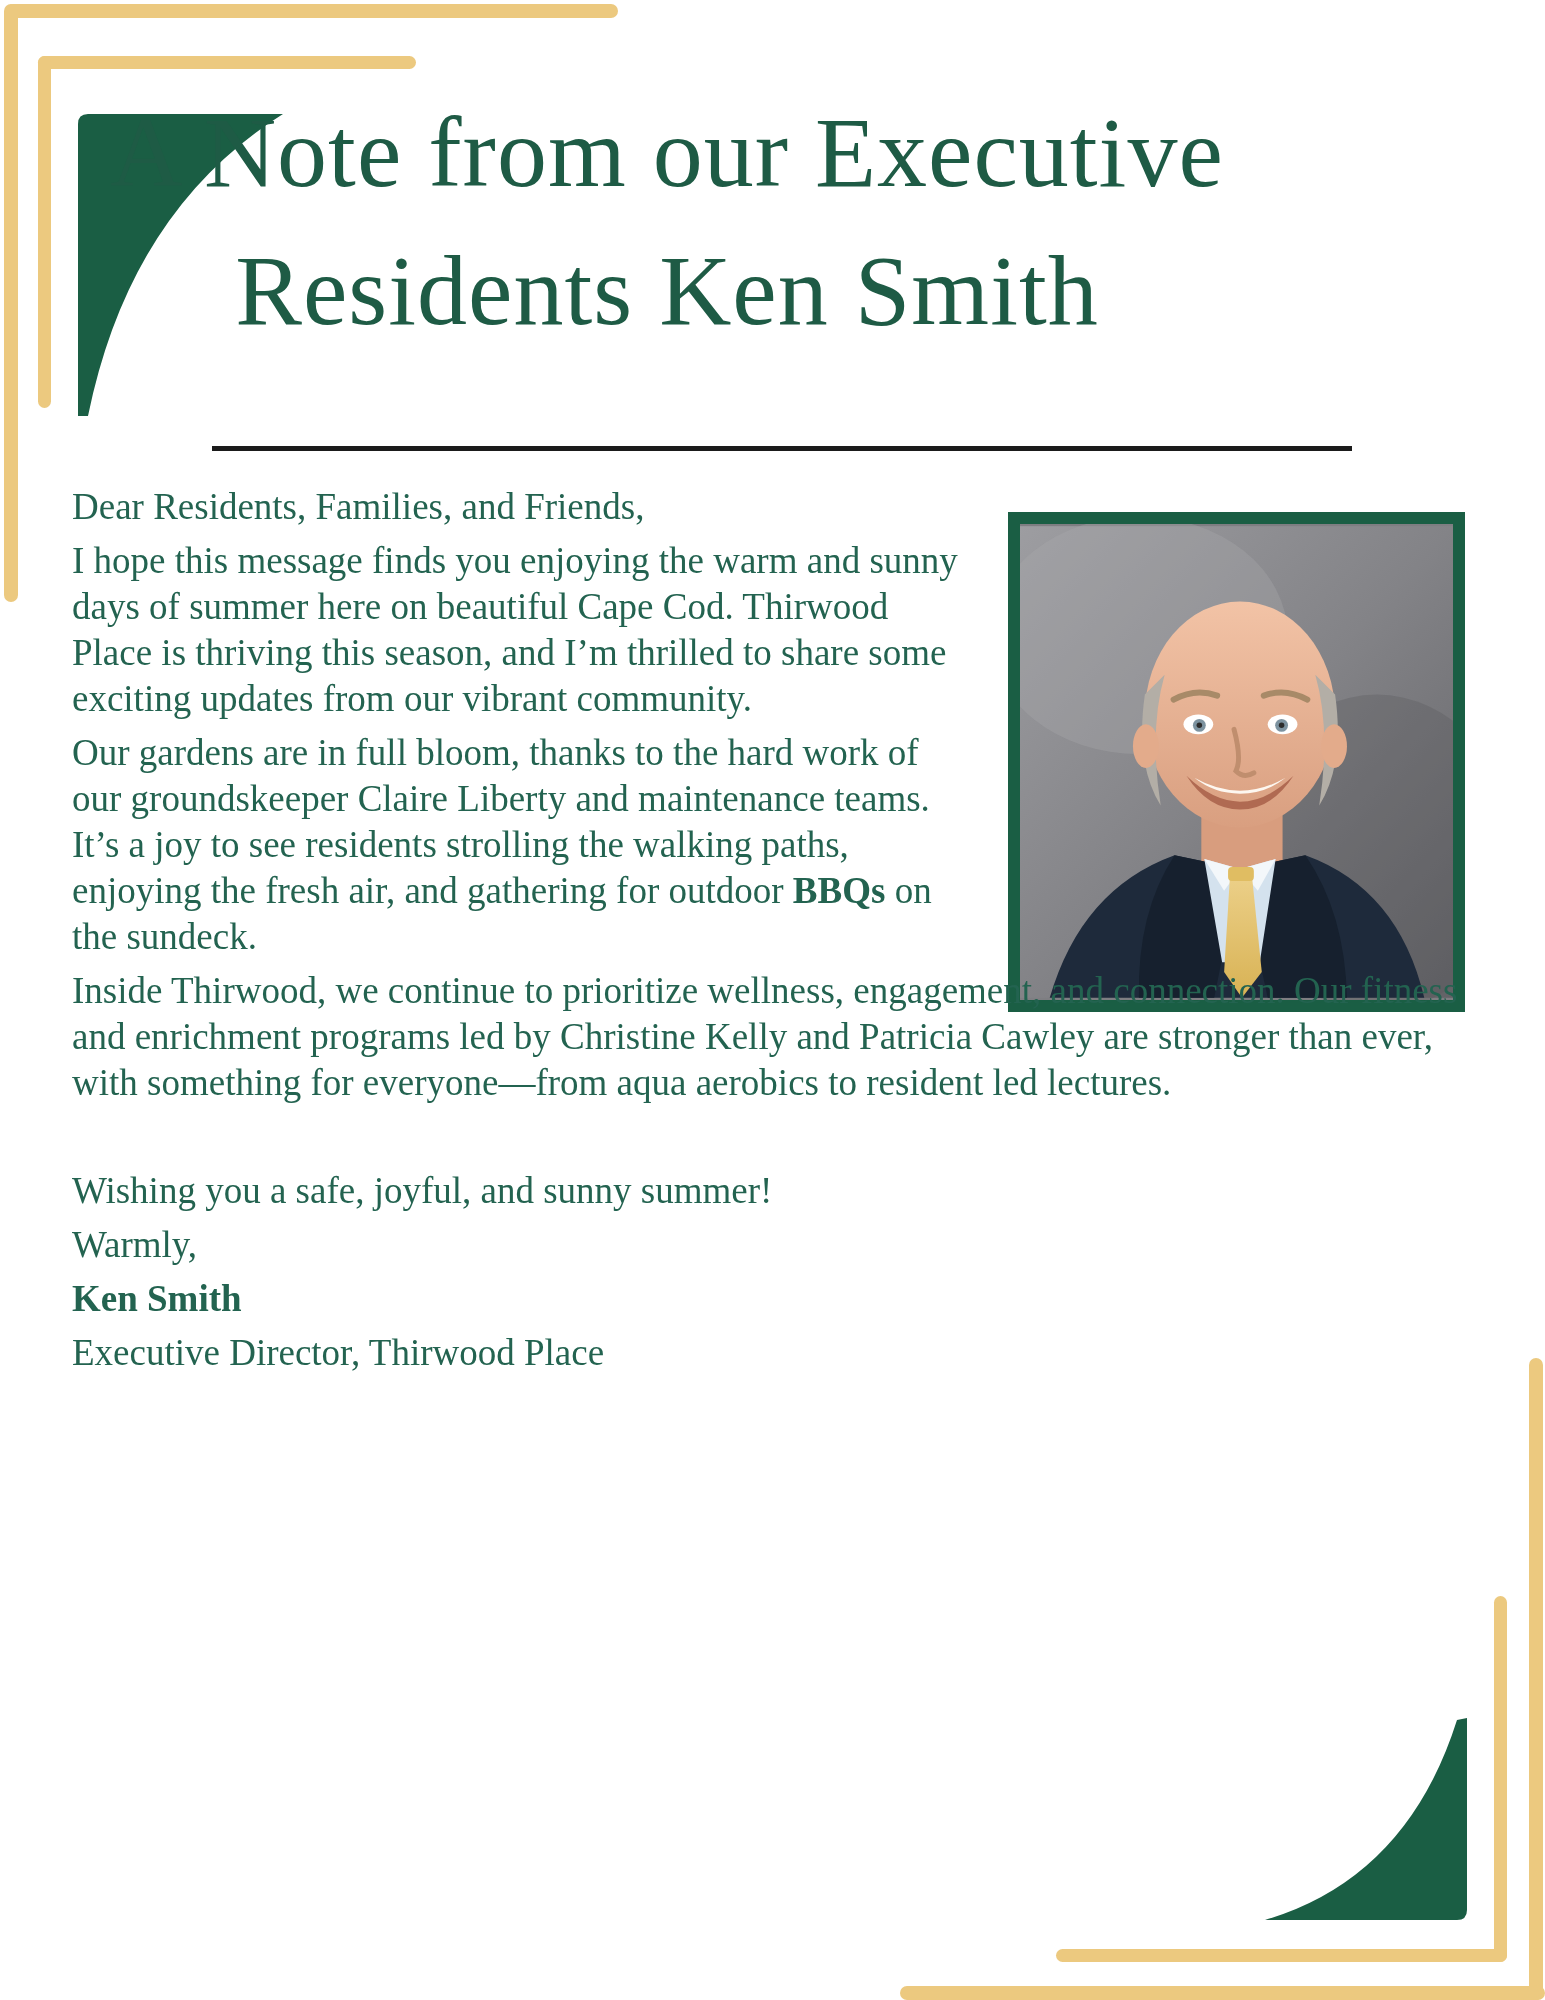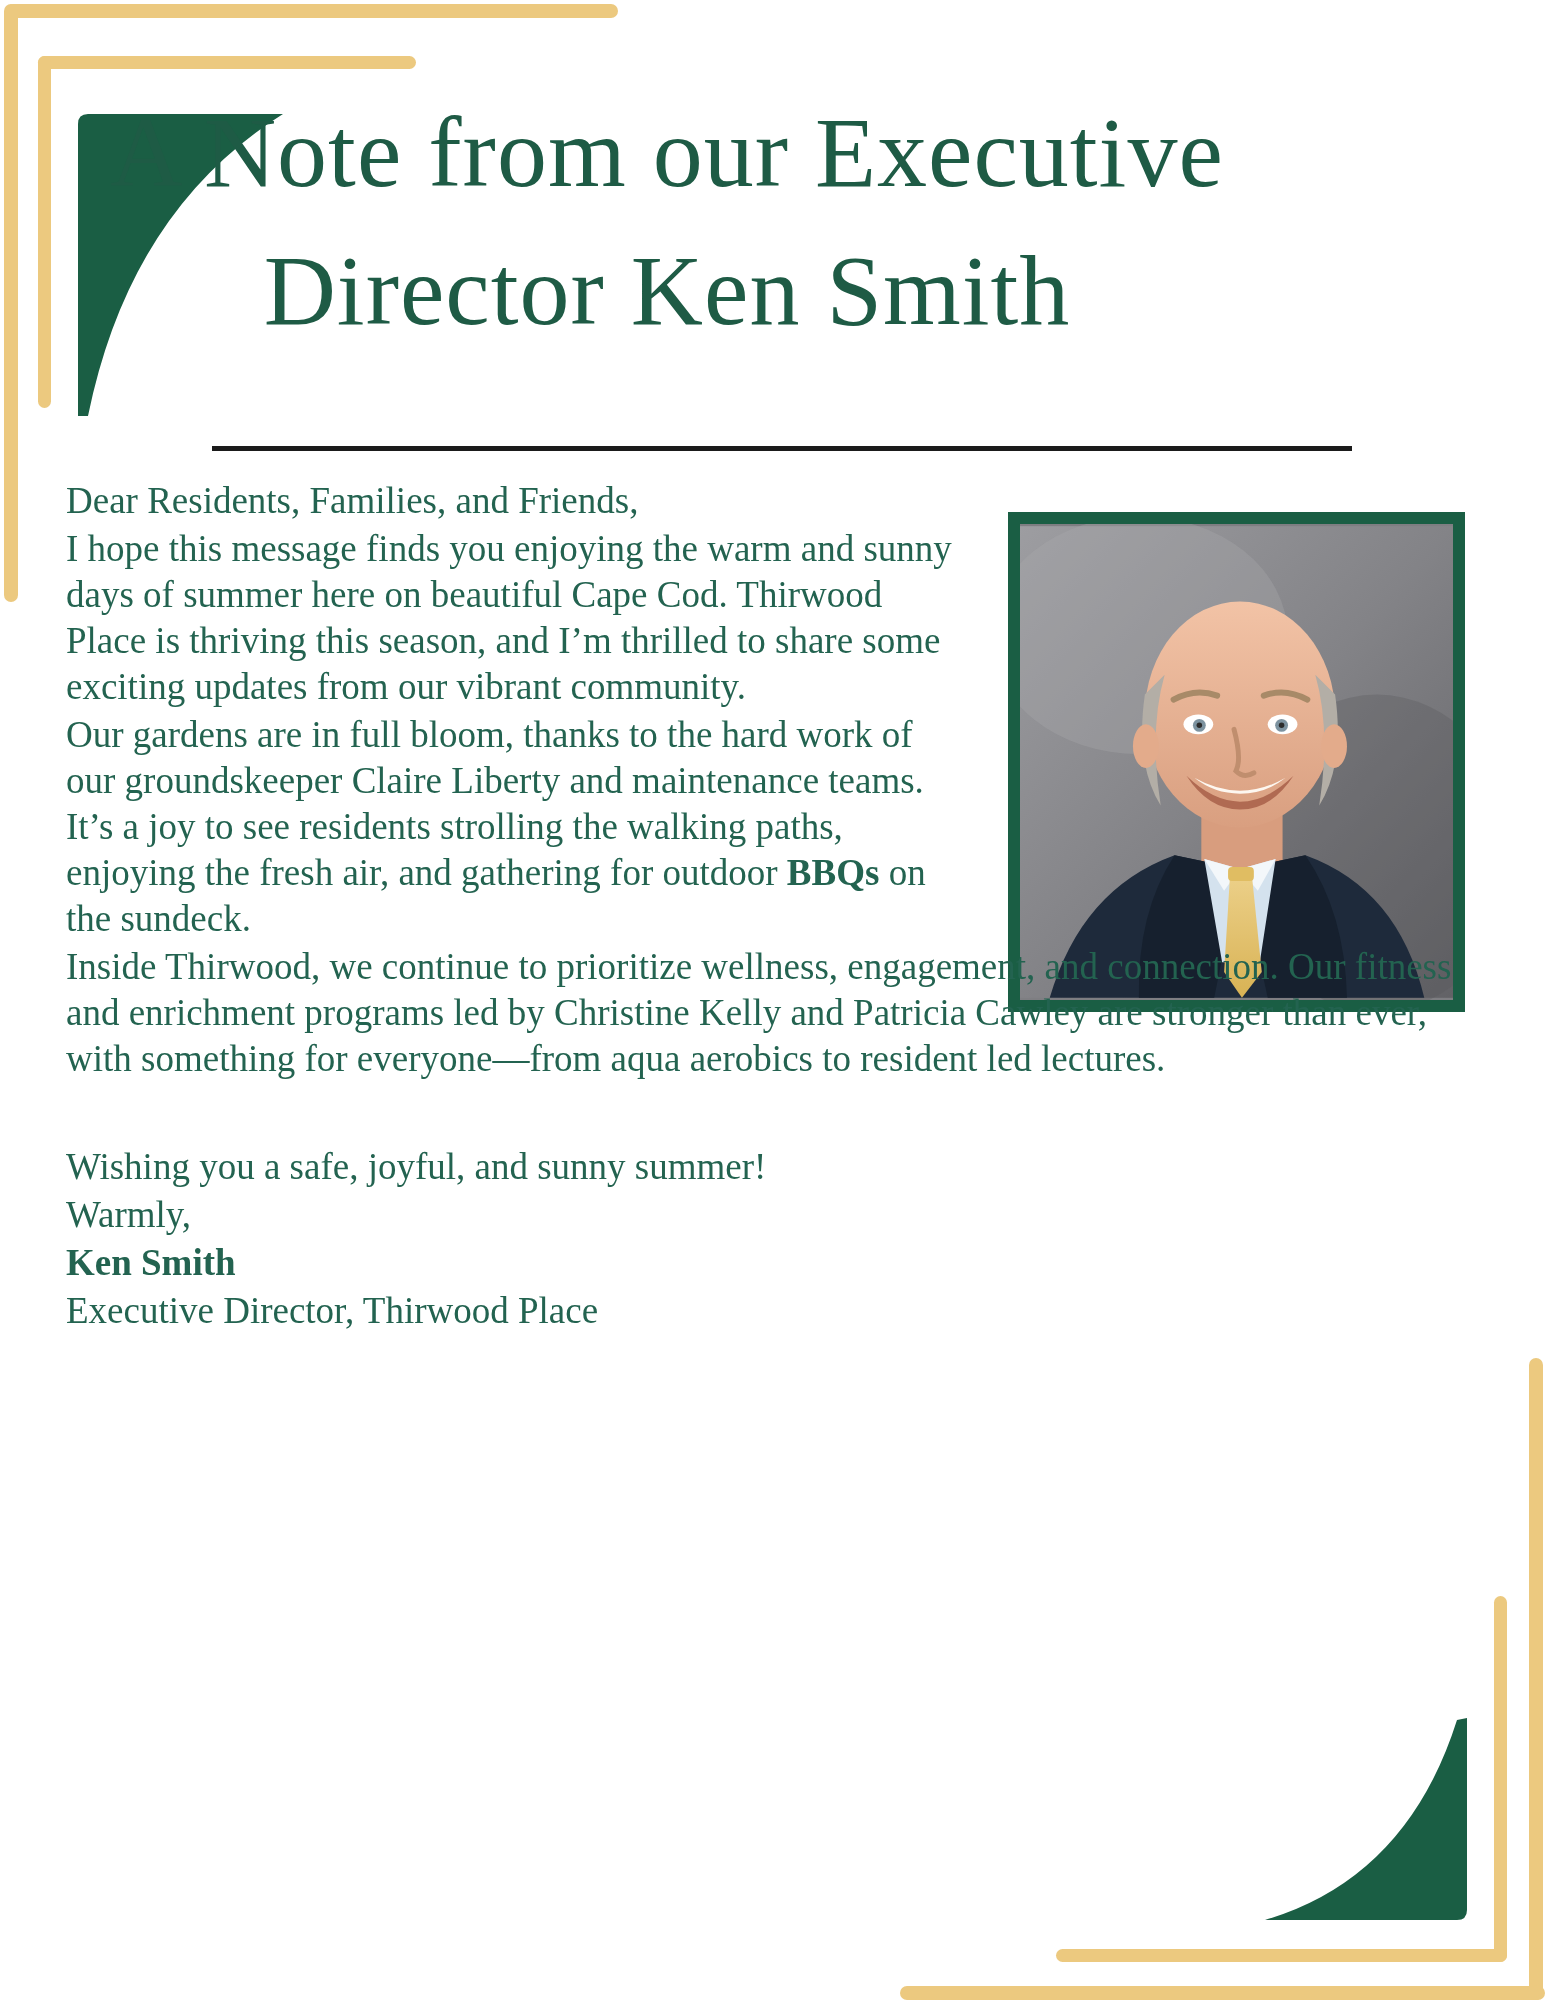--- a/index.html
+++ b/index.html
@@ -32,21 +32,21 @@
   
   #photo-frame{
     position:absolute;left:1008px;top:512px;width:433px;height:476px;
     border:12px solid #1a5e44;background:#7e7e82;
   }
   
   #letter{
     position:absolute;left:64px;top:476px;width:1420px;
     color:#236350;font-size:37px;line-height:46px;
   }
-  #letter p{margin:2px;}
+  #letter p{margin:8px;}
   .narrow{width:895px;}
   #p1{margin-top:18px;}
   #p2{margin-top:46px;}
   #p3{margin-top:104px;}
   #p4{margin-top:46px;}
   #p5{margin-top:62px;}
   #closing{margin-top:62px;}
   .bold{font-weight:bold;}
 </style>
 </head>
@@ -64,21 +64,21 @@
 
 <svg class="swoosh" id="swoosh-tl" viewBox="0 0 205 302">
   <path d="M10 0 H205 Q52 96 10 302 H0 V10 Q0 0 10 0 Z" fill="#1a5e44"></path>
 </svg>
 <svg class="swoosh" id="swoosh-br" viewBox="0 0 202 202">
   <path d="M0 202 Q142 160 192 2 L202 0 V192 Q202 202 192 202 Z" fill="#1a5e44"></path>
 </svg>
 
 <div id="title">
   <div>A Note from our Executive</div>
-  <div>Director Ken Smith</div>
+  <div>Residents Ken Smith</div>
 </div>
 <div id="title-underline"></div>
 
 <div id="photo-frame">
   <svg width="433" height="476" viewBox="0 0 437 476" role="img">
     <defs>
       <linearGradient id="bg" x1="0" y1="0" x2="1" y2="1">
         <stop offset="0" stop-color="#9d9da1"></stop>
           <stop offset="0.5" stop-color="#838387"></stop>
           <stop offset="1" stop-color="#626266"></stop>

